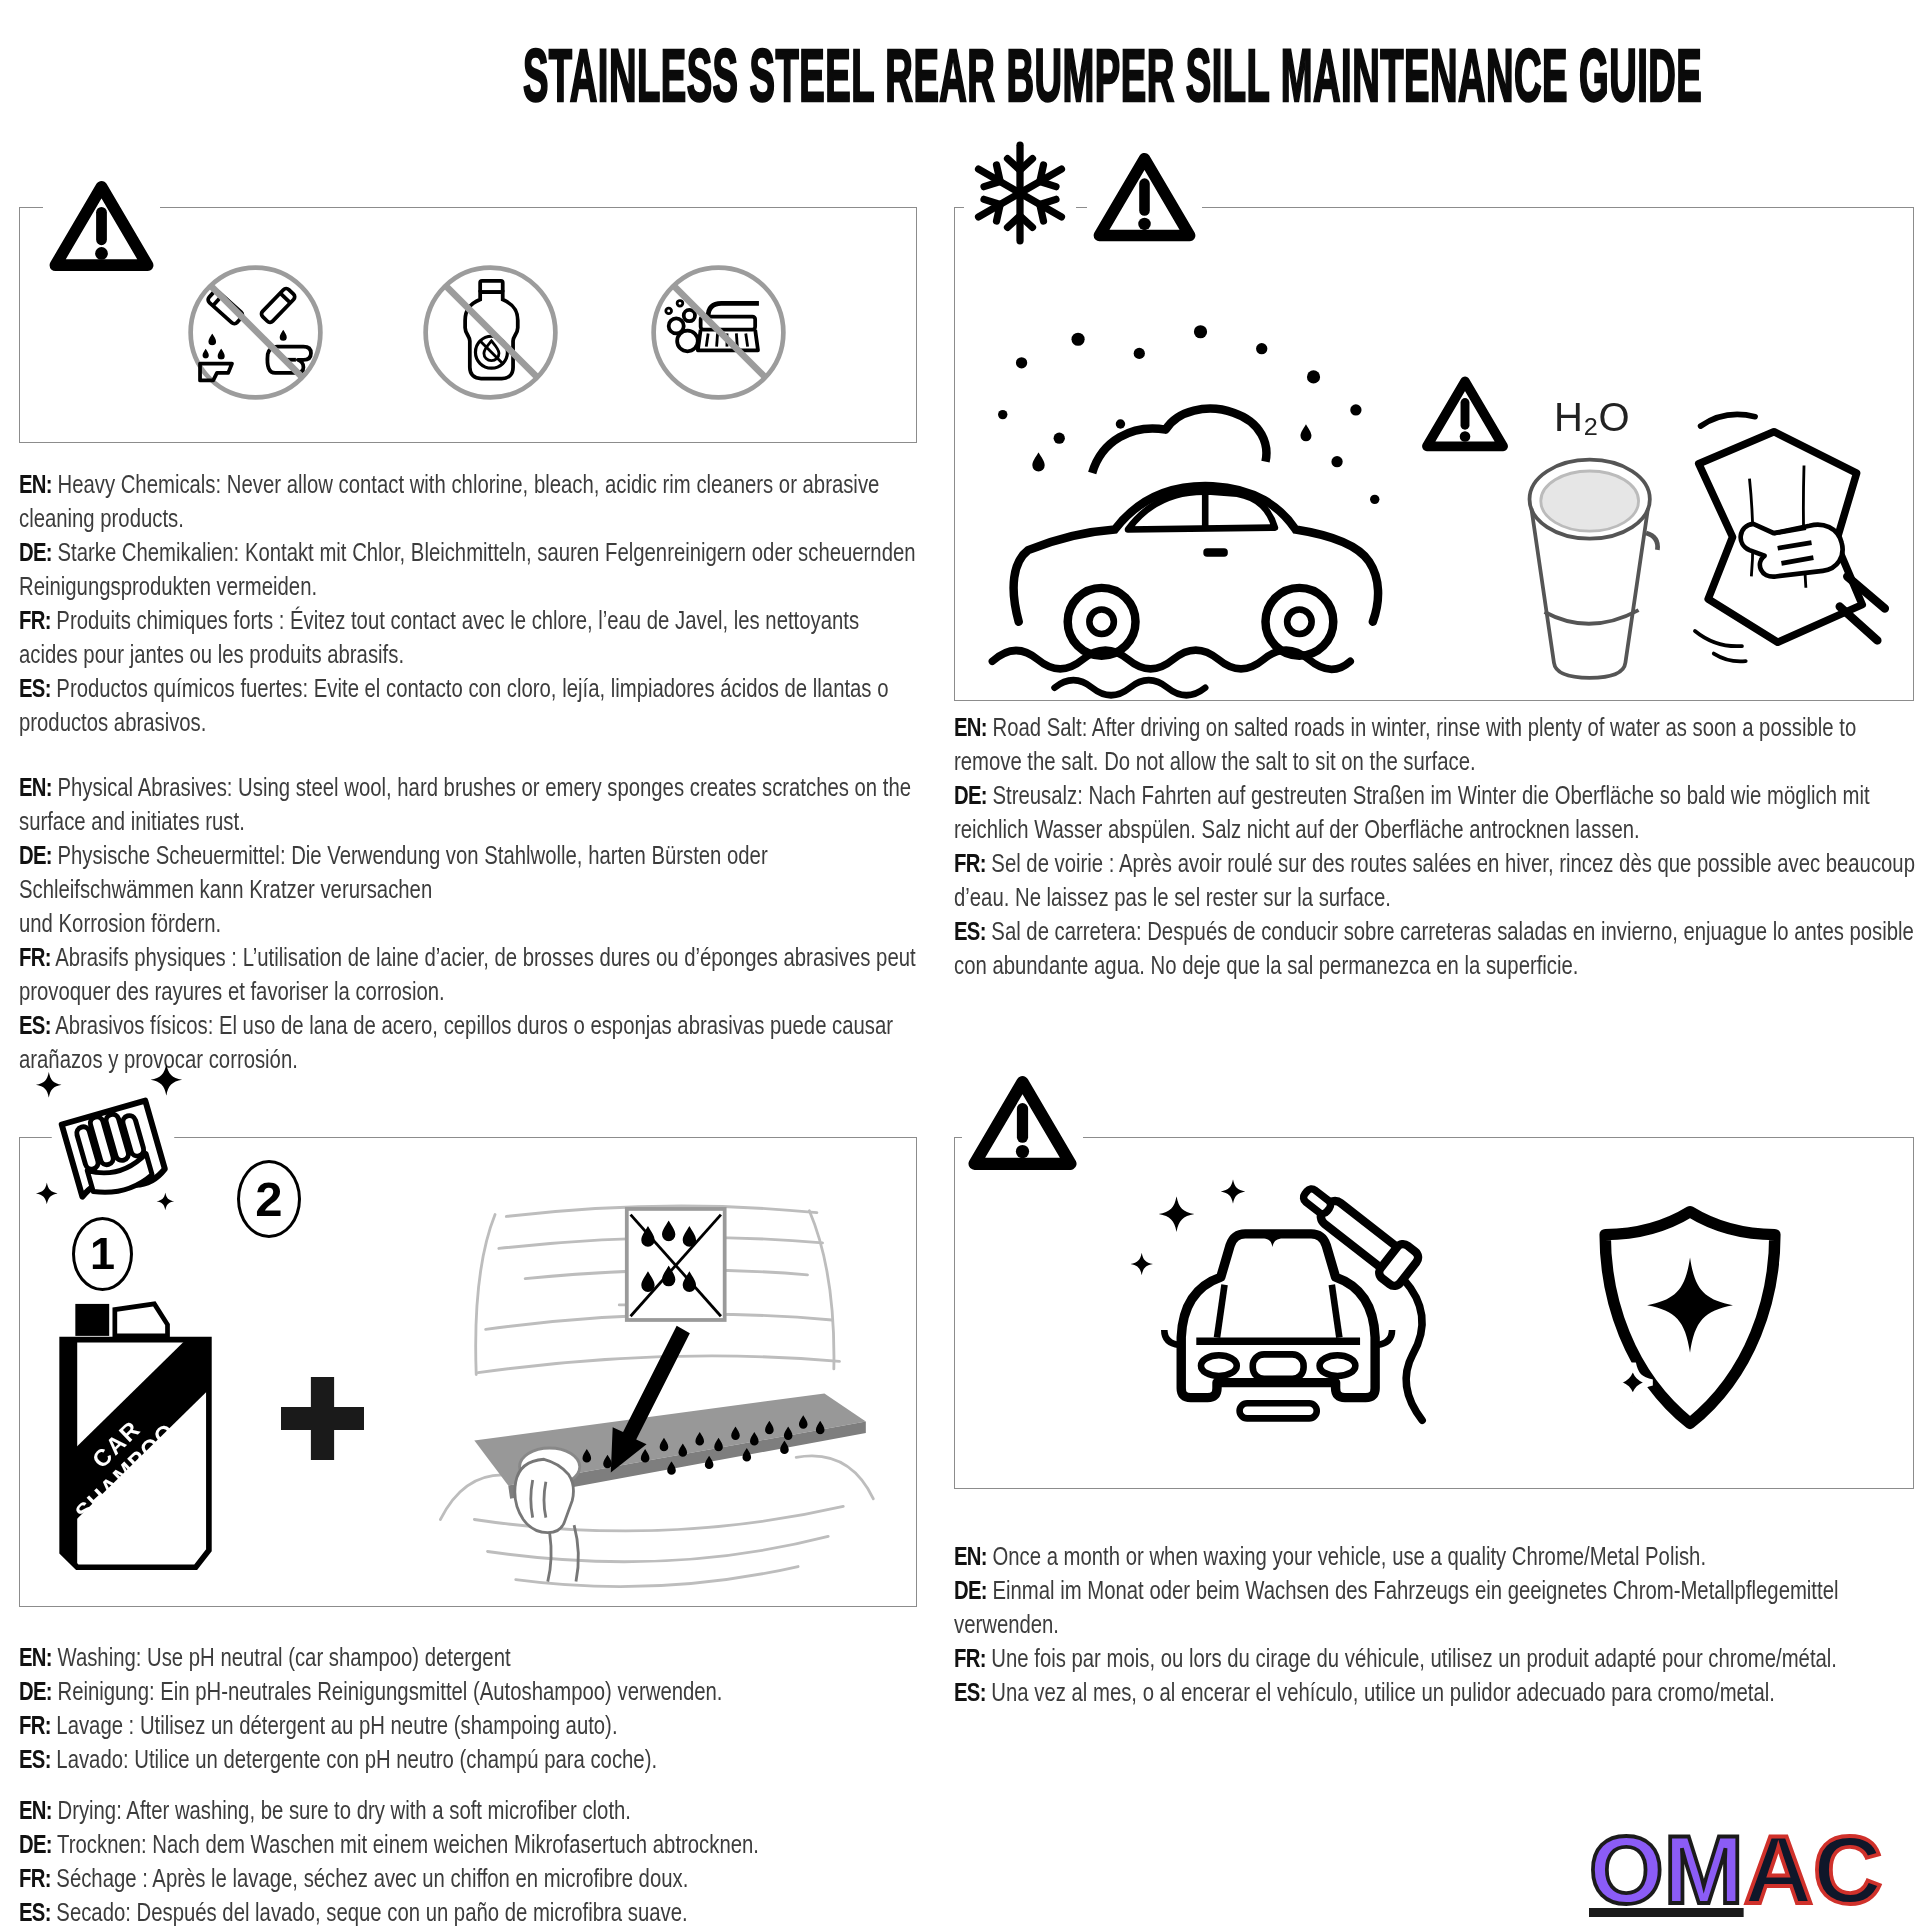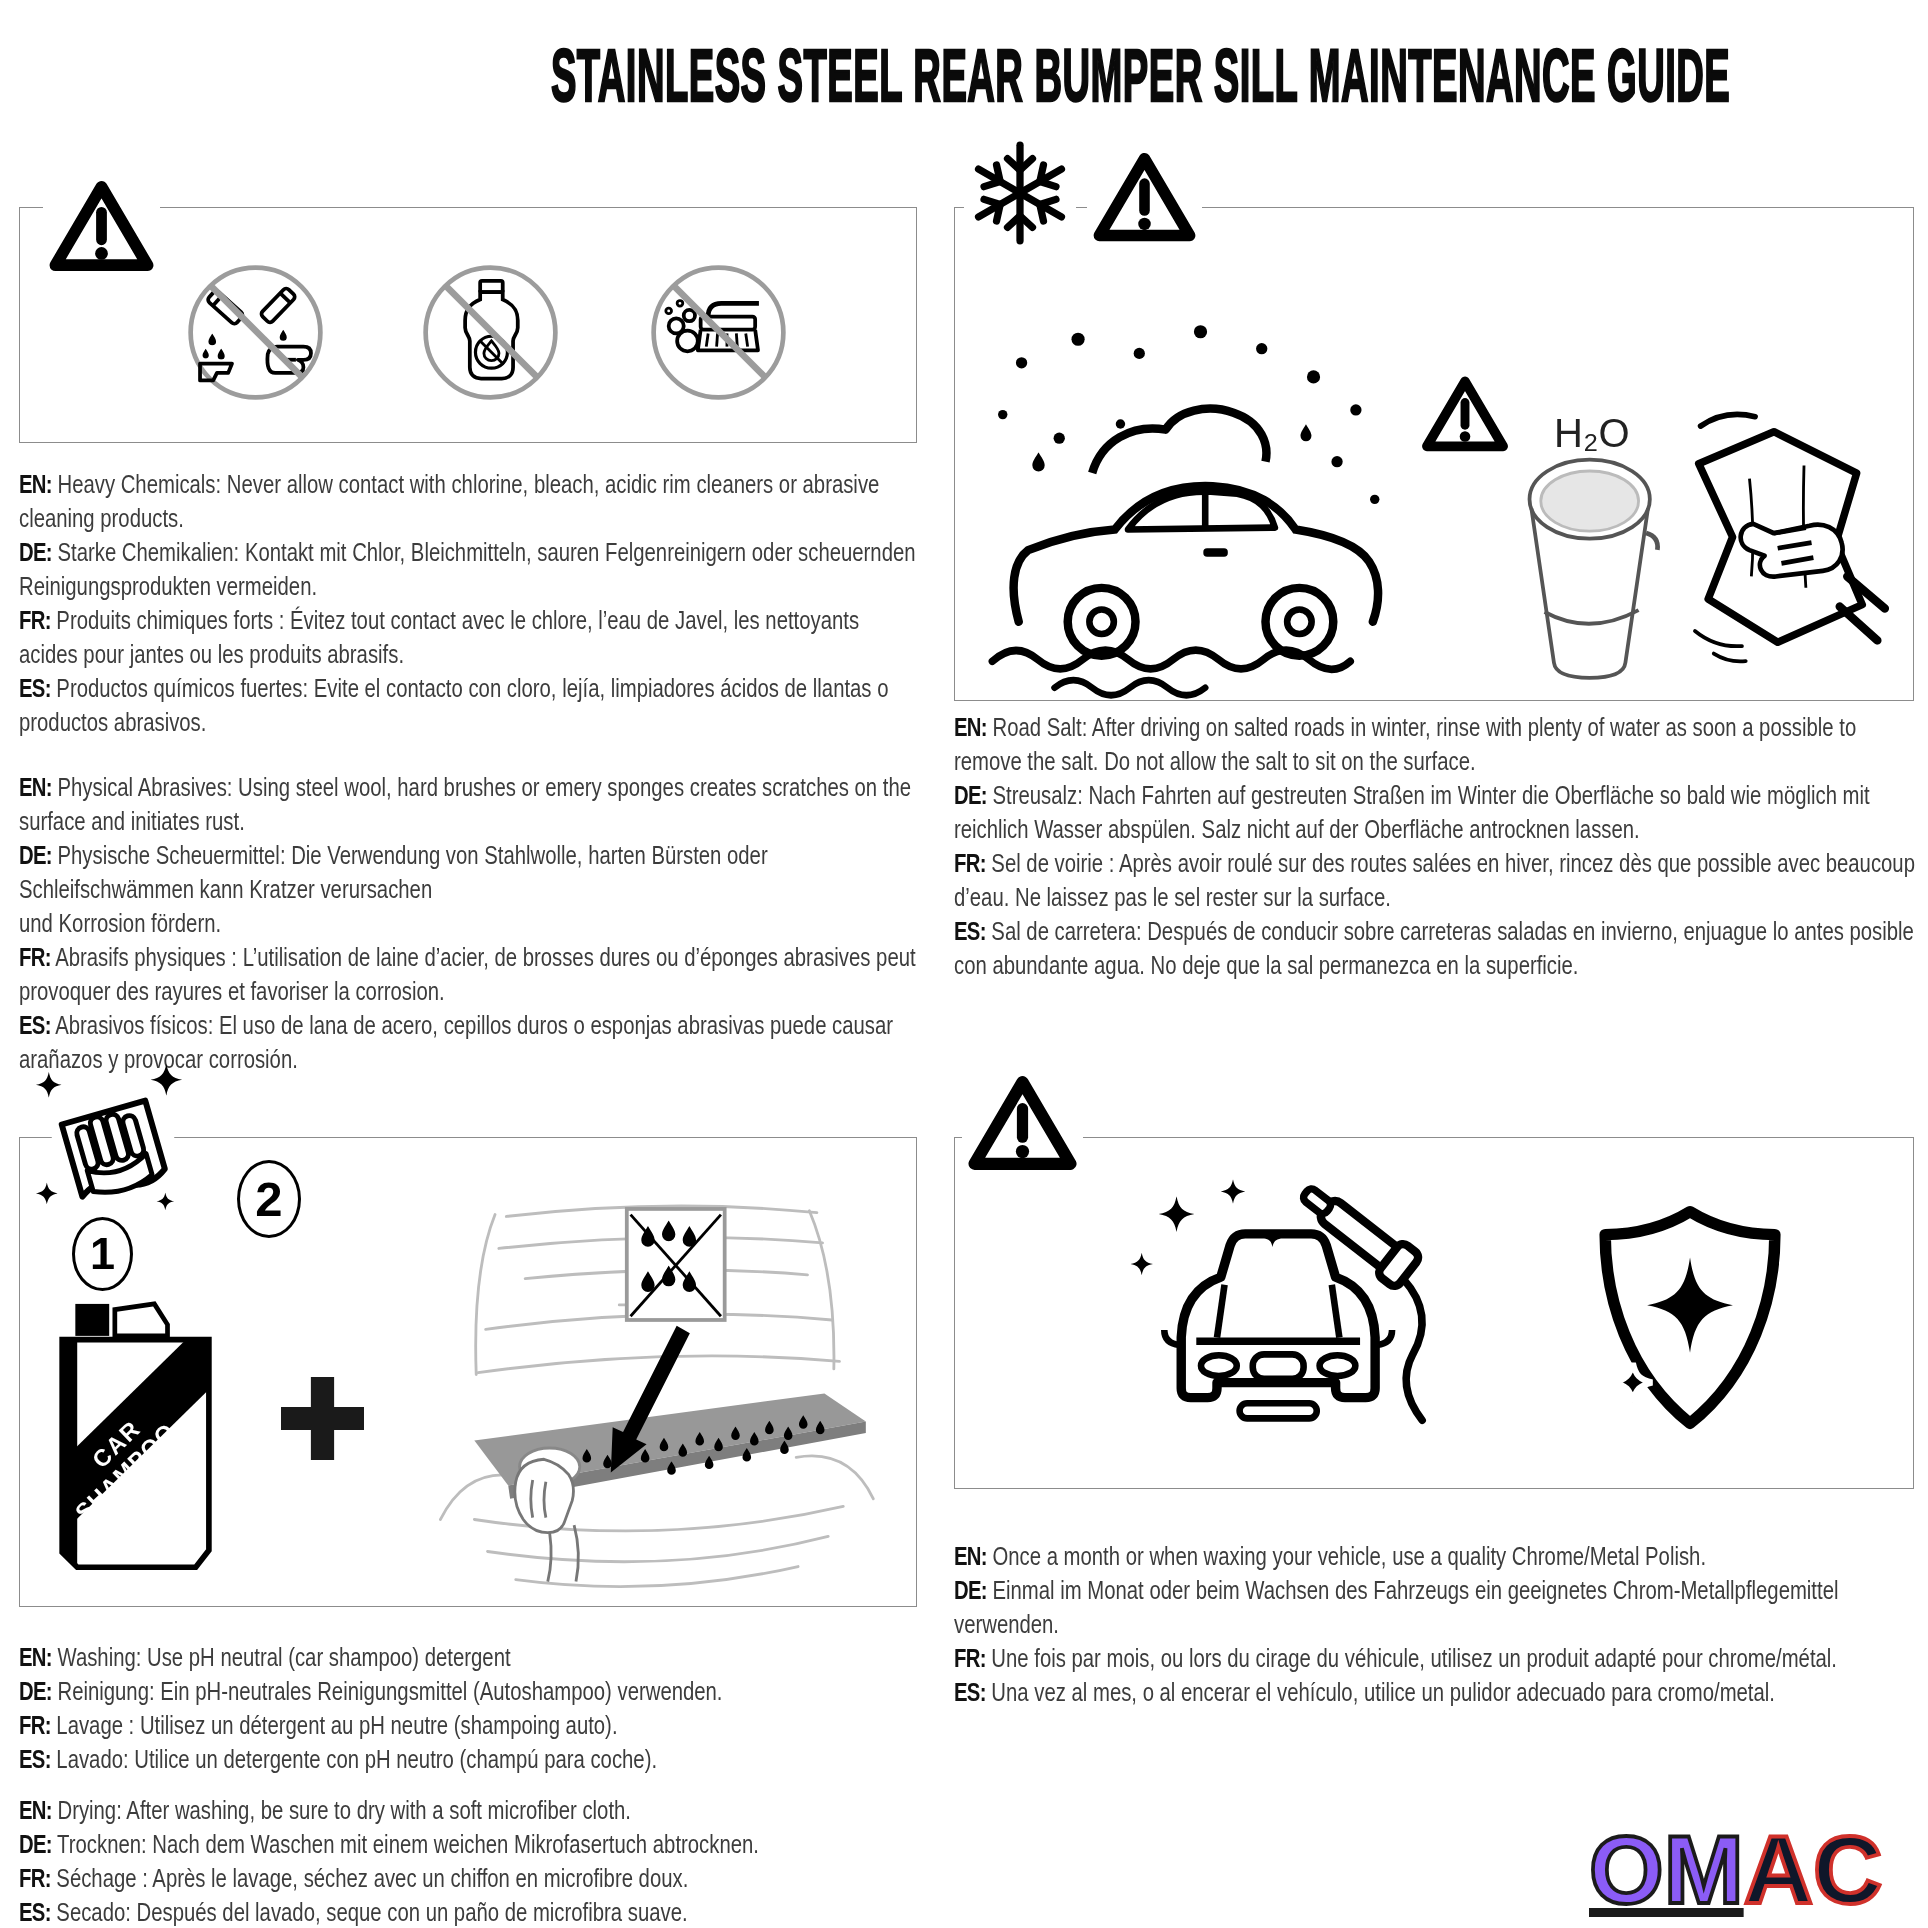--- a/index.html
+++ b/index.html
@@ -1,39 +1,39 @@
 <!DOCTYPE html>
 <html style="font-size:15px"><head>
 <meta charset="utf-8">
 <style>
   html,body{margin:0;padding:0;background:#fff;}
   body{width:1928px;height:1928px;position:relative;overflow:hidden;
        font-family:"Liberation Sans","DejaVu Sans",sans-serif;color:#333;}
   .abs{position:absolute;}
   
-  .title-wrap{position:absolute;top:32px;left:0;width:1664px;text-align:center;padding-left:28px;}
+  .title-wrap{position:absolute;top:32px;left:0;width:1664px;text-align:center;}
   .title{display:inline-block;white-space:nowrap;font-weight:bold;font-size:72px;color:#0a0a0a;
          letter-spacing:0.9px;transform:scale(0.53,1.04);transform-origin:center top;
          -webkit-text-stroke:2.4px #0a0a0a;}
   
   .gbox{position:absolute;border:1.9px solid #8c8c8c;background:#fff;}
   
   .overicon{position:absolute;background:#fff;padding:3.8px;z-index:5;}
   
   .tcol{position:absolute;transform:scaleX(0.8);transform-origin:0 0;
         font-size:25.4px;line-height:34px;color:#3c3c3c;}
   .tcol.leftcol{width:1121px;}
   .tcol.rightcol{width:1211px;}
   .tline b{color:#111;font-weight:bold;letter-spacing:-0.9px;}
   
   .stepnum{position:absolute;border:3.8px solid #000;border-radius:50%;
            display:flex;align-items:center;justify-content:center;
            font-weight:bold;color:#000;background:#fff;z-index:4;}
   
-  .h2o{position:absolute;font-size:40px;color:#222;margin-top:16px;}
+  .h2o{position:absolute;font-size:40px;color:#222;}
   
   .logo{position:absolute;font-weight:bold;font-size:96px;letter-spacing:0px;white-space:nowrap;}
   .logo .lb{color:#8b5cf6;text-decoration:underline;-webkit-text-stroke:3.8px #1b1b1b;}
   .logo .lr{color:#0f172a;-webkit-text-stroke:3.8px #d0312b;}
   svg{display:block;}
 </style>
 </head>
 <body>
 
 <svg width="0" height="0" style="position:absolute" aria-hidden="true">

